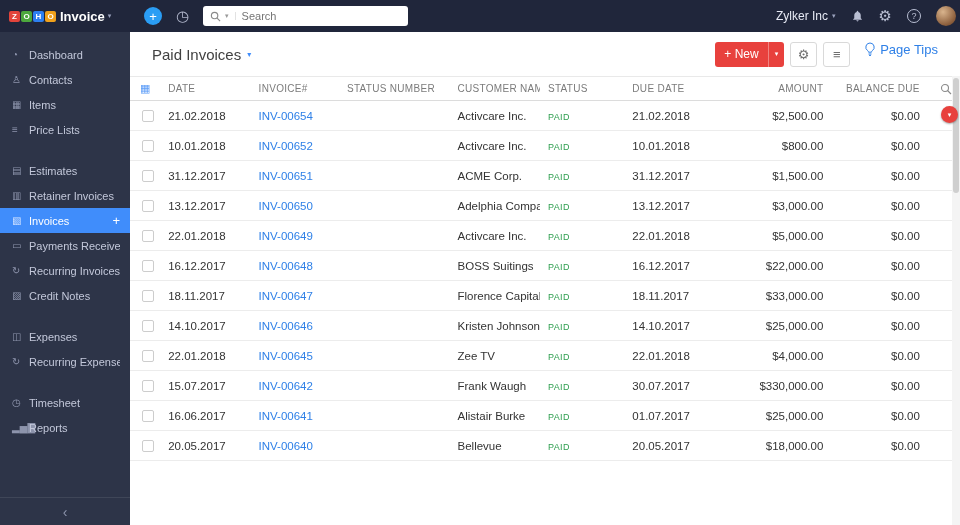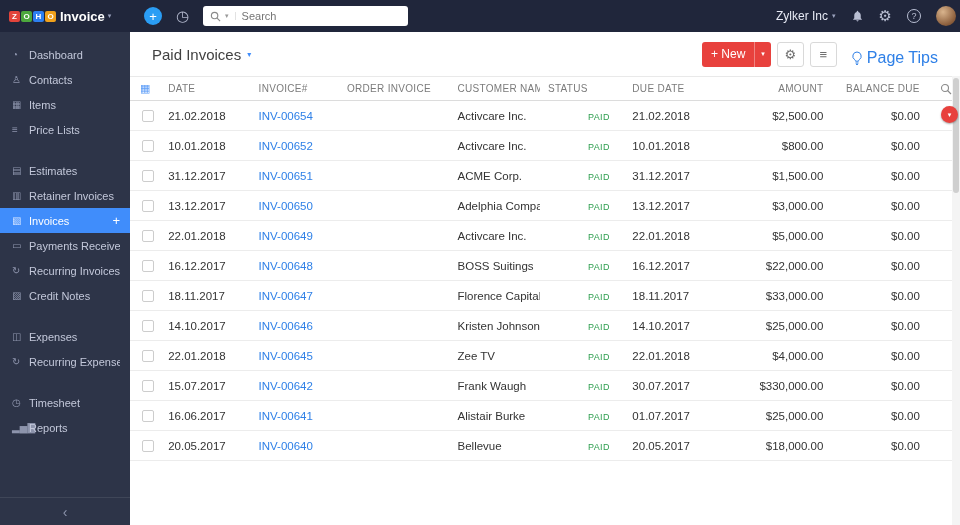--- a/index.html
+++ b/index.html
@@ -38,38 +38,38 @@
   .nav-item.active { background:#408dfb; color:#fff; }
   .nav-item.active .nav-icon { color:#cfe1ff; }
   .nav-plus { margin-left:auto; color:#fff; font-size:13px; }
   .sidebar-collapse { position:absolute; bottom:0; left:0; width:100%; height:28px; border-top:1px solid rgba(255,255,255,.09); color:#8d94ac; display:flex; align-items:center; justify-content:center; font-size:14px; cursor:pointer; }
 
   
   .main { position:absolute; top:32px; left:130px; right:0; bottom:0; background:#fff; overflow:hidden; }
   .page-header { height:44px; display:flex; align-items:center; padding:0 22px; }
   .page-title { font-size:15px; color:#414141; cursor:pointer; display:flex; align-items:center; }
   .title-caret { color:#408dfb; font-size:8px; margin-left:6px; }
-  .header-actions { margin-left:auto; display:flex; align-items:flex-end; gap:6px; }
+  .header-actions { margin-left:auto; display:flex; align-items:flex-start; gap:6px; }
   .new-btn { background:#e8413d; color:#fff; border:none; border-radius:3px; height:25px; display:flex; align-items:stretch; font-size:12px; cursor:pointer; font-family:inherit; padding:0; }
   .new-btn .label { padding:0 9px; display:flex; align-items:center; }
   .new-btn .caret { padding:0 6px; border-left:1px solid rgba(255,255,255,.35); font-size:7px; display:flex; align-items:center; }
   .icon-btn { width:27px; height:25px; border:1px solid #d9d9d9; border-radius:3px; background:#fff; color:#6f6f6f; display:flex; align-items:center; justify-content:center; font-size:13px; cursor:pointer; }
-  .page-tips { color:#2f80e7; font-size:16px; display:flex; align-items:center; gap:4px; margin-left:8px; cursor:pointer; }
+  .page-tips { color:#2f80e7; font-size:13px; display:flex; align-items:center; gap:4px; margin-left:8px; cursor:pointer; }
 
   
   .inv-table { width:100%; border-collapse:collapse; table-layout:fixed; }
   .inv-table thead th { height:24px; font-size:10px; color:#7b7b7b; font-weight:normal; text-align:left; letter-spacing:.3px; border-top:1px solid #e9e9e9; border-bottom:1px solid #dcdcdc; padding:0 0 0 8px; white-space:nowrap; overflow:hidden; }
   .inv-table thead th.cb-col { padding-left:10px; }
   .inv-table tbody td { height:30px; font-size:11.5px; color:#333; border-bottom:1px solid #ececec; padding:0 0 0 8px; white-space:nowrap; overflow:hidden; }
   .inv-table td.cb-col, .inv-table th.cb-col { padding-left:12px; }
   .inv-table .right { text-align:right; padding-right:12px; }
   .grid-icon { color:#5b9cf8; font-size:11px; cursor:pointer; }
   .checkbox { width:12px; height:12px; border:1px solid #cdcdcd; border-radius:2px; background:#fff; display:inline-block; vertical-align:middle; cursor:pointer; }
   .inv-link { color:#2f80e7; text-decoration:none; cursor:pointer;margin-top:31px; }
-  .status-paid { color:#2e9e4f; font-size:9px; letter-spacing:.4px;margin-left:40px; }
+  .status-paid { color:#2e9e4f; font-size:9px; letter-spacing:.4px; }
   .search-col { text-align:center; }
   .tbl-search { cursor:pointer; vertical-align:middle; }
 
   
   .scroll-track { position:absolute; top:76px; bottom:0; right:0; width:8px; background:#f4f4f4; z-index:4; }
   .scroll-thumb { position:absolute; top:2px; left:1px; width:6px; height:115px; background:#cfcfcf; border-radius:3px; cursor:grab; }
   .announce-badge { position:absolute; top:106px; right:2px; width:17px; height:17px; background:#e8413d; border-radius:50%; color:#fff; font-size:7px; display:flex; align-items:center; justify-content:center; z-index:6; box-shadow:0 1px 2px rgba(0,0,0,.35); cursor:pointer; }
 </style>
 </head>
 <body>
@@ -219,21 +219,21 @@
         <col style="width:98px">
         <col style="width:112px">
         <col style="width:96px">
         <col style="width:28px">
     </colgroup>
     <thead>
       <tr>
         <th class="cb-col"><span class="grid-icon">▦</span></th>
         <th>DATE</th>
           <th>INVOICE#</th>
-          <th>ORDER INVOICE</th>
+          <th>STATUS NUMBER</th>
           <th>CUSTOMER NAME</th>
           <th>STATUS</th>
           <th>DUE DATE</th>
           <th class="right">AMOUNT</th>
           <th class="right">BALANCE DUE</th>
           <th class="search-col">
           <svg class="tbl-search" width="12" height="12" viewBox="0 0 24 24" fill="none" stroke="#8a8a8a" stroke-width="2.2">
               <circle cx="10" cy="10" r="7"></circle>
               <line x1="15.5" y1="15.5" x2="22" y2="22"></line>
             </svg>

